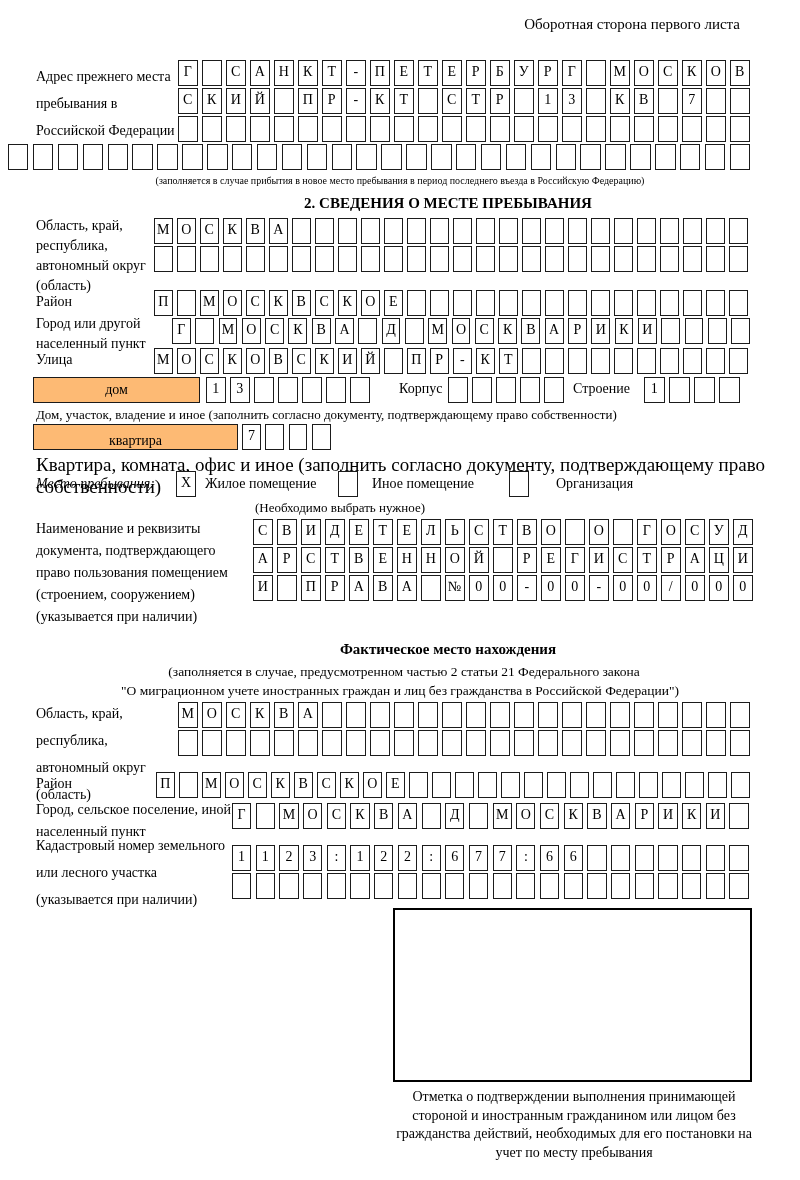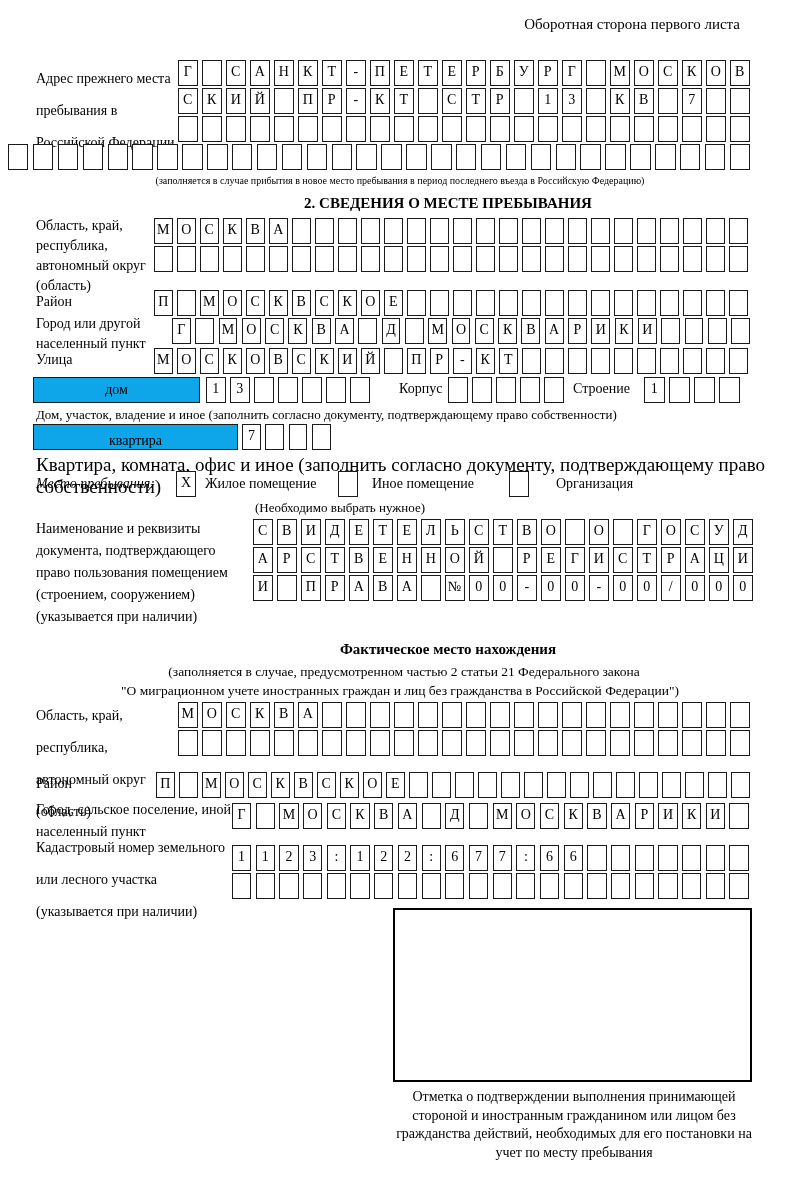--- a/index.html
+++ b/index.html
@@ -3,36 +3,36 @@
 <meta charset="utf-8">
 <style>
   html,body{margin:0;padding:0;background:#fff;}
   .page{position:relative;width:800px;height:1180px;background:#fff;overflow:hidden;
         font-family:"Liberation Serif","DejaVu Serif",serif;color:#000;}
   .abs{position:absolute;}
   .hdr{font-size:15px;}
   .sec-title{font-weight:bold;font-size:15px;text-align:center;width:800px;padding-left:48px;}
   .note{font-size:10px;text-align:center;width:800px;}
   .flabel{font-size:14px;}
-  .lh20{line-height:20px;} .lh22{line-height:22px;} .lh23{line-height:32px;}
+  .lh20{line-height:20px;} .lh22{line-height:22px;} .lh23{line-height:27px;}
   .cellrow{white-space:nowrap;height:26px;}
   .rowgap .cellrow{margin-bottom:2px;}
   .cell{display:inline-block;box-sizing:border-box;height:26px;border:1.8px solid #1b1b1b;
         margin-right:4.5px;text-align:center;font-size:14px;line-height:22px;
         vertical-align:top;background:#fff;}
   .c24 .cell{width:19.5px;}
   .c30 .cell{width:20.4px;}
   .c26 .cell{width:18.5px;}
   .c25 .cell{width:18.8px;}
   .c21 .cell{width:19.5px;}
   .c22 .cell{width:19.2px;}
   .cph .cell{width:20.5px;}
   .ccheck .cell{width:20px;font-size:14px;}
   .widebox{box-sizing:border-box;height:26px;border:1.8px solid #1b1b1b;display:flex;
-        align-items:center;justify-content:center;font-size:14px;background:#0ea5e9;}
+        align-items:center;justify-content:center;font-size:14px;background:#fdba74;}
   .inline-label{font-size:14px;}
   .stampbox{box-sizing:border-box;border:2px solid #000;background:#fff;}
   .stampnote{font-size:14px;line-height:18.5px;text-align:center;}
 </style>
 </head>
 <body>
 
 <div class="page">
 
   <div class="abs hdr" style="top:16px;right:60px;">Оборотная сторона первого листа</div>

